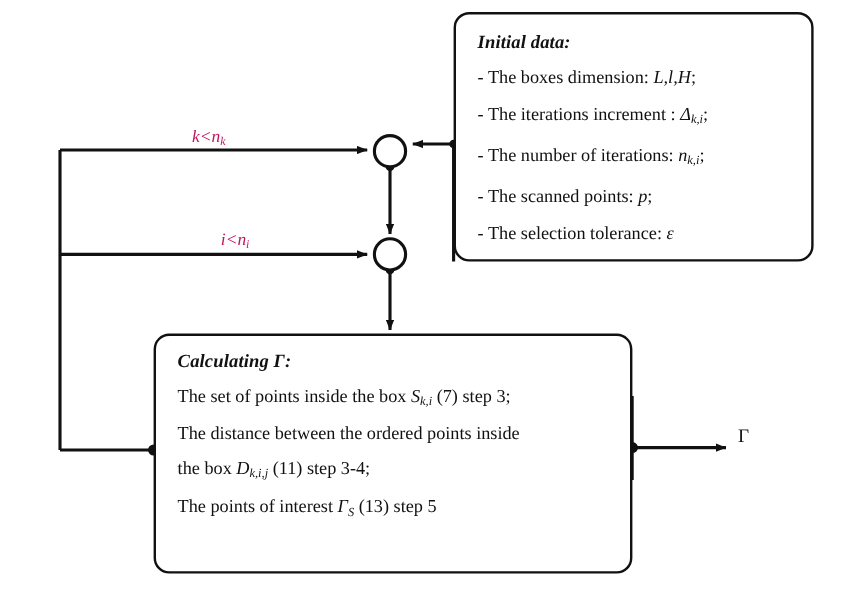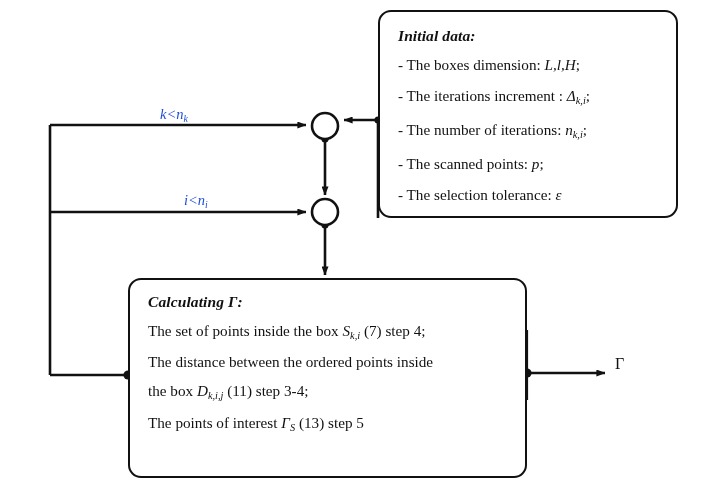--- a/index.html
+++ b/index.html
@@ -65,21 +65,21 @@
   .it { font-style: italic; }
   sub {
     font-size: 0.68em;
     vertical-align: -0.28em;
     font-style: italic;
   }
   .edge-label {
     position: absolute;
     font-size: 14.5px;
     font-style: italic;
-    color: #1d4ed8;
+    color: #be185d;
     white-space: nowrap;
   }
   #label-k { left: 160px; top: 106px; }
   #label-i { left: 165px; top: 192px; margin-left: 19px; }
   #gamma-output-label {
     position: absolute;
     left: 615px;
     top: 355px;
     font-size: 16px;
     color: #111111;
@@ -170,21 +170,21 @@
     </div>
   </div>
 
   <div class="node-box" id="calculating-box">
     <div class="box-title">
       <span>Calculating </span><span>Γ</span><span>:</span>
     </div>
 
 
     <div class="box-line">
-      <span>The set of points inside the box </span><span class="it">S</span><sub>k,i</sub><span> (7) step 4;</span>
+      <span>The set of points inside the box </span><span class="it">S</span><sub>k,i</sub><span> (7) step 3;</span>
     </div>
 
     <div class="box-line">
       <span>The distance between the ordered points inside</span>
     </div>
 
     <div class="box-line">
       <span>the box </span><span class="it">D</span><sub>k,i,j</sub><span> (11) step 3-4;</span>
     </div>
 

